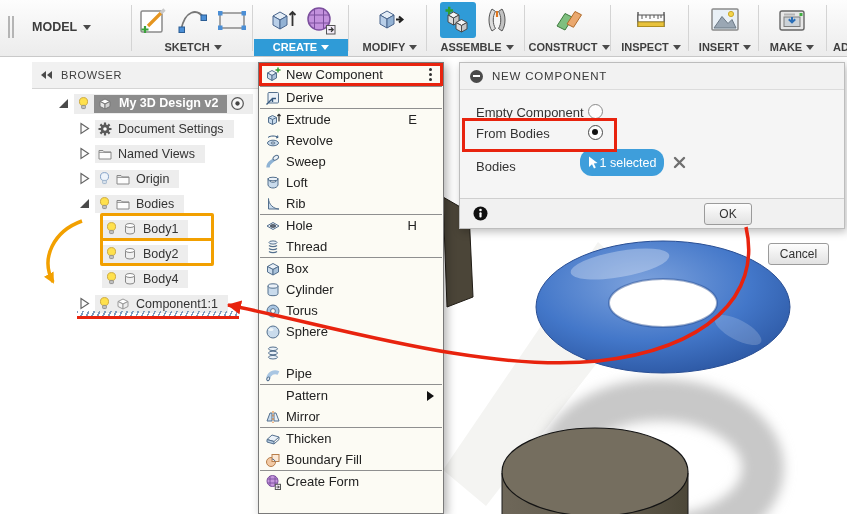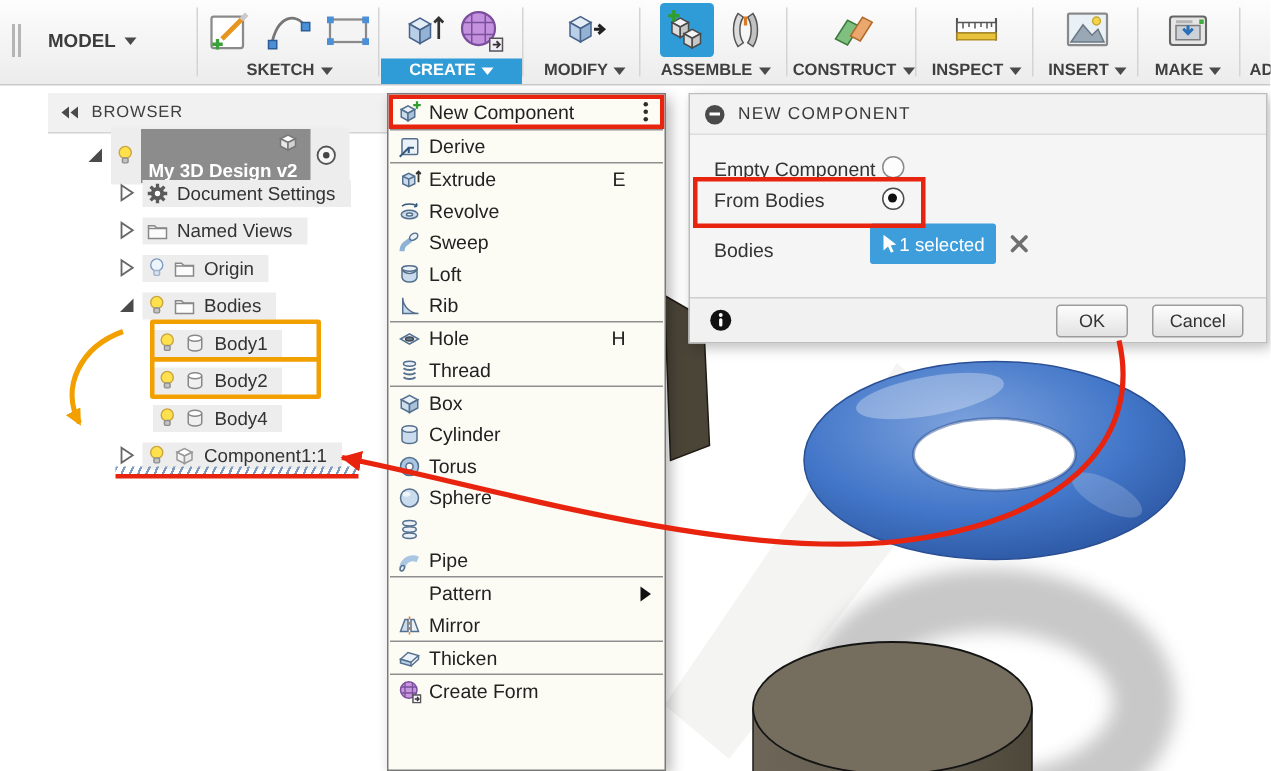--- a/index.html
+++ b/index.html
@@ -28,21 +28,21 @@
   
   .browser{position:absolute;left:0;top:62px;width:258px;bottom:0;z-index:4;margin-left:32px;}
   .browser-header{height:26px;background:#f1f1f1;border-bottom:1px solid #d5d5d5;display:flex;
                   align-items:center;padding-left:9px;gap:9px;font-size:11px;color:#3e3e3e;letter-spacing:.6px;}
   .dbl-left{display:flex;gap:1px;}
   .dbl-left i{width:0;height:0;border-top:4px solid transparent;border-bottom:4px solid transparent;
               border-right:5px solid #4a4a4a;}
   .trow{position:absolute;height:23px;display:flex;align-items:center;}
   .row-box{display:flex;align-items:center;gap:3px;background:#ededed;padding:1px 8px 1px 2px;}
   .tlabel{font-size:12.5px;color:#333;white-space:nowrap;padding:0 2px;}
-  .sel-wrap{display:flex;align-items:flex-end;gap:4px;background:#8c8c8c;padding:1px 7px 1px 3px;flex-direction:column;}
+  .sel-wrap{display:flex;align-items:flex-start;gap:4px;background:#8c8c8c;padding:1px 7px 1px 3px;}
   .sel-wrap .tlabel{color:#fff;font-weight:bold;}
   .expander{width:15px;display:flex;justify-content:center;align-items:center;margin-right:3px;}
   .tri-exp{width:0;height:0;border-left:9px solid transparent;border-bottom:9px solid #4a4a4a;}
   .anno-box{position:absolute;border:3px solid #f2a000;border-radius:2px;z-index:3;pointer-events:none;}
   .anno-underline{position:absolute;left:45px;top:249px;width:162px;z-index:3;pointer-events:none;}
   .anno-underline .hatch{height:5px;background:repeating-linear-gradient(115deg,#7d9abc 0 1.5px,transparent 1.5px 5px);}
   .anno-underline .redline{height:3px;background:#e8230e;}
 
   
   .menu{position:absolute;left:258px;top:62px;width:186px;height:452px;background:#fcfbf4;
@@ -64,29 +64,29 @@
   .dlg-header{height:26px;display:flex;align-items:center;gap:9px;padding-left:10px;
               border-bottom:1px solid #dcdcdc;background:#f2f2f2;font-size:11.5px;color:#3a3a3a;letter-spacing:.8px;}
   .dot-collapse{width:13px;height:13px;border-radius:50%;background:#4a4a4a;position:relative;flex:0 0 13px;}
   .dot-collapse::after{content:"";position:absolute;left:3px;top:5.5px;width:7px;height:2px;background:#fff;}
   .dlg-label{position:absolute;font-size:13px;color:#333;}
   .radio{position:absolute;width:15px;height:15px;border-radius:50%;border:1.5px solid #8a8a8a;
          background:#fdfdfd;box-sizing:border-box;}
   .radio.checked{border-color:#4a4a4a;}
   .radio.checked::after{content:"";position:absolute;left:3px;top:3px;width:6px;height:6px;border-radius:50%;background:#111;}
   .red-box{position:absolute;left:2px;top:55px;width:149px;height:28px;border:3px solid #e8230e;z-index:2;pointer-events:none;}
-  .sel-btn{position:absolute;left:120px;top:86px;width:84px;height:27px;background:#3e9edb;border-radius:2px;
+  .sel-btn{position:absolute;left:120px;top:86px;width:84px;height:27px;background:#3e9edb;border-radius:12px;
            color:#fff;font-size:12.5px;display:flex;align-items:center;justify-content:center;gap:0;cursor:default;}
   .x-btn{position:absolute;left:211px;top:91px;width:17px;height:17px;display:flex;align-items:center;justify-content:center;}
   .dlg-footer{position:absolute;left:0;right:0;bottom:0;height:29px;border-top:1px solid #cfcfcf;background:#f1f1f1;}
   .btn{position:absolute;top:4px;height:22px;background:linear-gradient(#fdfdfd,#e2e2e2);
        border:1px solid #9b9b9b;border-radius:3px;font-size:12px;color:#333;
        display:flex;align-items:center;justify-content:center;box-sizing:border-box;cursor:default;}
   #ok-btn{left:244px;width:48px;}
-  #cancel-btn{left:308px;width:61px;}
+  #cancel-btn{left:308px;width:61px;margin-top:40px;}
 
   
   .canvas-svg{position:absolute;left:0;top:0;z-index:1;}
   .anno-svg{position:absolute;left:0;top:0;z-index:10;pointer-events:none;}
 </style>
 </head>
 <body>
 
 <svg class="canvas-svg" width="847" height="514">
   <defs>
@@ -727,20 +727,32 @@
         <span class="mi-icon">
           <span style="display: inline-flex;">
             <svg width="16" height="16" viewBox="0 0 16 16">
               <path d="M2,8.5 L7,4 14,6 9,10.5 Z" fill="#eaf1f8" stroke="#54708e"></path>
               <path d="M2,8.5 v2.5 L9,13 v-2.5 Z" fill="#b9cfe4" stroke="#54708e"></path>
               <path d="M9,13 l5,-4.5 v-2.5" fill="none" stroke="#54708e"></path>
             </svg>
           </span>
         </span>
         <span class="mi-label">Thicken</span>
+      </div>
+      <div class="mi">
+        <span class="mi-icon">
+          <span style="display: inline-flex;">
+            <svg width="16" height="16" viewBox="0 0 16 16">
+              <circle cx="6" cy="10" r="4.5" fill="#f2c9a4" stroke="#b97f4a"></circle>
+              <rect x="7" y="2.5" width="7" height="7" fill="#fbe9d6" stroke="#b97f4a"></rect>
+              <path d="M7,6.8 a4.5,4.5 0 0 1 3.3,2.7" fill="none" stroke="#54708e"></path>
+            </svg>
+          </span>
+        </span>
+        <span class="mi-label">Boundary Fill</span>
       </div>
       <div class="msep"></div>
       <div class="mi">
         <span class="mi-icon">
           <span style="display: inline-flex;">
             <svg width="16" height="16" viewBox="0 0 16 16">
               <circle cx="7.5" cy="7" r="5.5" fill="#c697dd" stroke="#7c4f9e"></circle>
               <path d="M2.3,5 h10.4 M2.3,9 h10.4 M5,1.8 v10.4 M10,1.8 v10.4" stroke="#7c4f9e" stroke-width="0.9"></path>
               <rect x="10.3" y="10.3" width="5.2" height="5.2" fill="#f6f0fa" stroke="#555"></rect>
               <path d="M11.5,13 h2.6 M13,11.6 l1.3,1.4 -1.3,1.4" stroke="#333" stroke-width="0.9" fill="none"></path>

